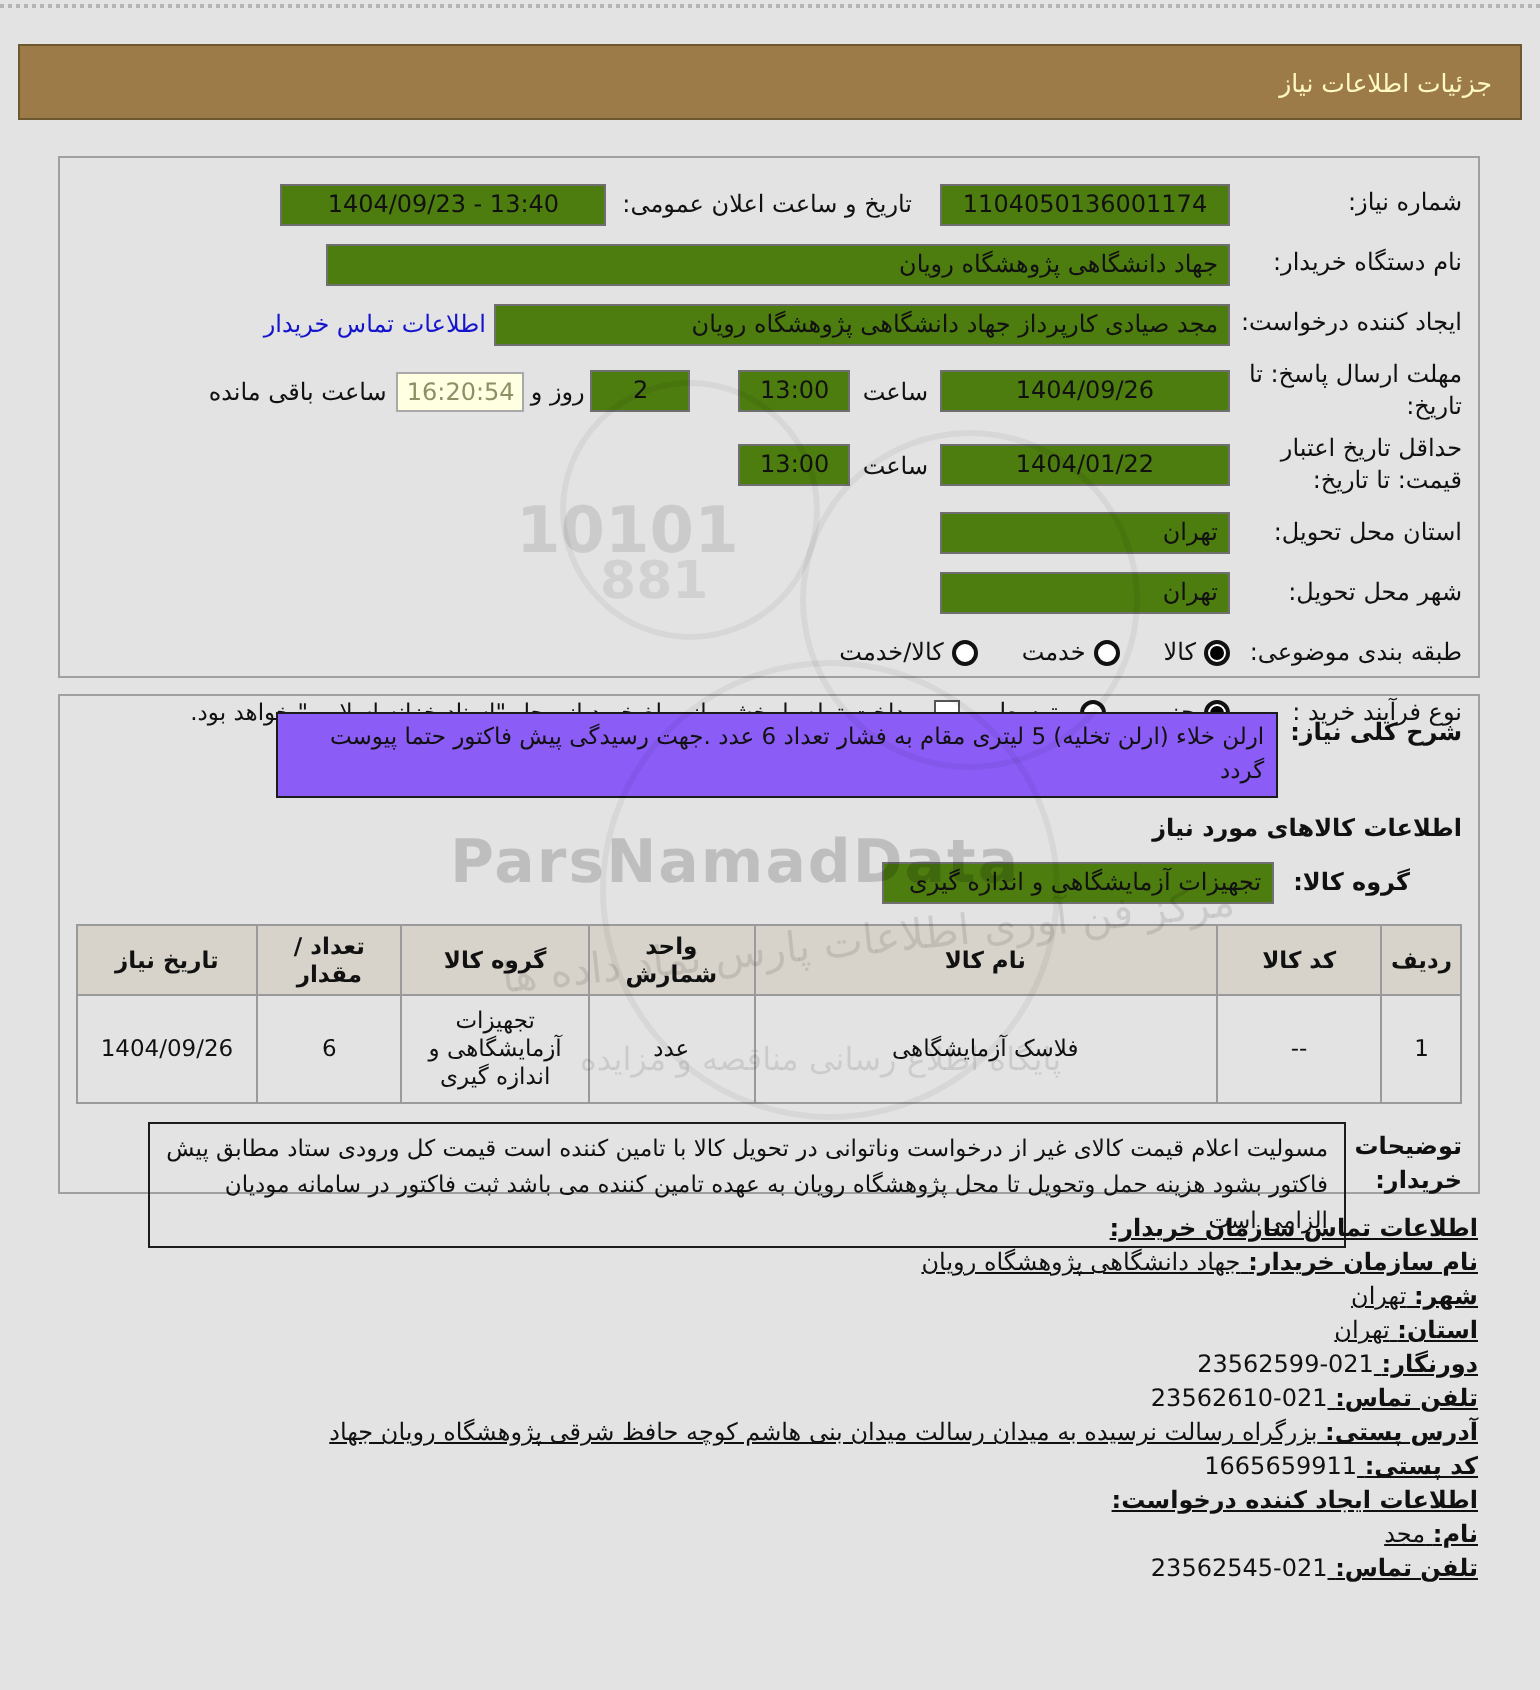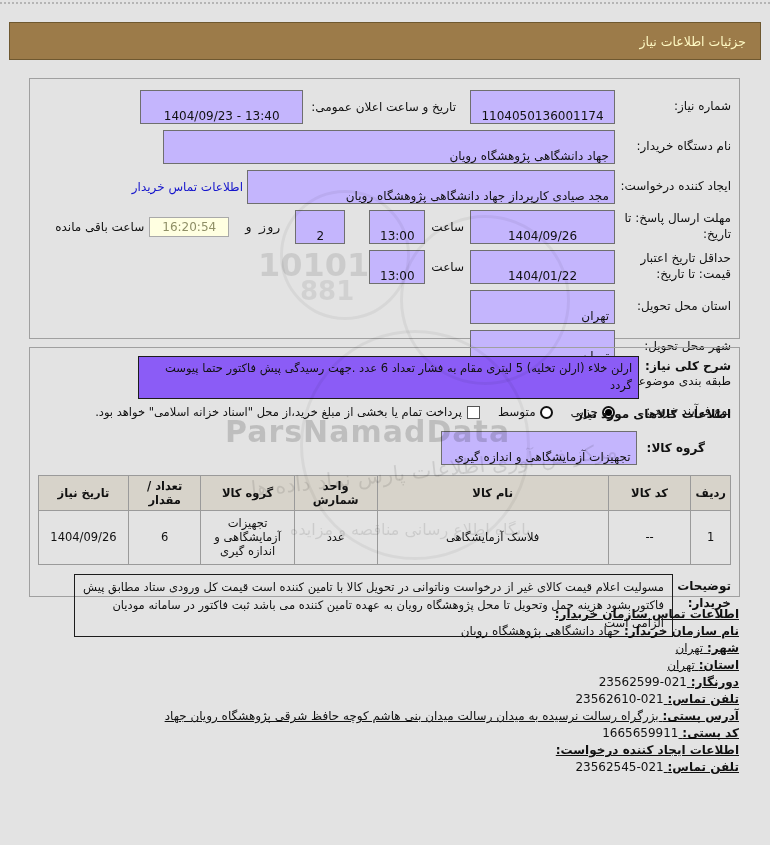--- a/index.html
+++ b/index.html
@@ -12,22 +12,22 @@
     background:#9c7b49; border:1px solid #6e5830; color:#fef9c3;
     display:flex; align-items:center; padding:0 14px; font-size:12.5px; }
 
   .panel { position:absolute; right:30px; left:29px; border:1px solid #a0a0a0; padding:8px 8px; }
   .panel1 { top:78px; height:261px; }
   .panel2 { top:347px; height:250px; }
 
   .row { display:flex; align-items:center; margin:3px 0 6px; min-height:24px; }
   .lbl { width:116px; flex:0 0 116px; line-height:1.3; }
   .lbl2 { margin:0 14px 0 8px; white-space:nowrap; }
-  .tb { background:#c4b5fd; border:1px solid #6f6f6f; height:21px; line-height:19px;
-        padding:16px 5px; overflow:hidden; white-space:nowrap; }
+  .tb { background:#4d7c0f; border:1px solid #6f6f6f; height:21px; line-height:19px;
+        padding:0 5px; overflow:hidden; white-space:nowrap; }
   .ltr { direction:ltr; }
   .ctr { text-align:center; }
   .link { color:#1414cc; margin-right:4px; white-space:nowrap; cursor:pointer; }
   .countdown { background:#ffffe1; border:1px solid #a9a9a9; color:#8f8f66;
         height:20px; line-height:18px; padding:0 4px; text-align:center; direction:ltr; }
   .sp { display:inline-block; }
 
   .radio { width:13px; height:13px; border:2px solid #111; border-radius:50%;
         background:#fff; position:relative; flex:0 0 13px; margin-left:4px; }
   .radio.on::after { content:""; position:absolute; inset:1px; background:#000; border-radius:50%; }
@@ -97,22 +97,22 @@
       <div class="tb" style="width:368px;">مجد صیادی کارپرداز جهاد دانشگاهی پژوهشگاه رویان</div>
       <span class="link">اطلاعات تماس خریدار</span>
     </div>
 
     <div class="row">
       <div class="lbl">مهلت ارسال پاسخ: تا تاریخ:</div>
       <div class="tb ltr ctr" style="width:145px;">1404/09/26</div>
       <span class="sp" style="margin:0 6px;">ساعت</span>
       <div class="tb ltr ctr" style="width:56px;">13:00</div>
       <div class="tb ltr ctr" style="width:50px; margin-right:24px;">2</div>
-      <span class="sp" style="margin:0 15px;font-family:Liberation Mono, monospace;">روز و</span>
-      <div class="countdown" style="width:80px;">16:20:54</div>
+      <span class="sp" style="margin:0 3px;">روز و</span>
+      <div class="countdown" style="width:64px;">16:20:54</div>
       <span class="sp" style="margin:0 5px;">ساعت باقی مانده</span>
     </div>
 
     <div class="row">
       <div class="lbl">حداقل تاریخ اعتبار قیمت: تا تاریخ:</div>
       <div class="tb ltr ctr" style="width:145px;">1404/01/22</div>
       <span class="sp" style="margin:0 6px;">ساعت</span>
       <div class="tb ltr ctr" style="width:56px;">13:00</div>
     </div>
 
@@ -121,21 +121,21 @@
       <div class="tb" style="width:145px;">تهران</div>
     </div>
 
     <div class="row">
       <div class="lbl">شهر محل تحویل:</div>
       <div class="tb" style="width:145px;">تهران</div>
     </div>
 
     <div class="row">
       <div class="lbl">طبقه بندی موضوعی:</div>
-      <div class="opt" style="margin-left:6px;">
+      <div class="opt" style="margin-left:22px;">
         <span class="radio on"></span>
         <span>کالا</span>
       </div>
       <div class="opt" style="margin-left:22px;">
         <span class="radio"></span>
         <span>خدمت</span>
       </div>
       <div class="opt">
         <span class="radio"></span>
         <span>کالا/خدمت</span>
@@ -205,20 +205,21 @@
   <div class="contact">
     <div class="cline"><span class="b">اطلاعات تماس سازمان خریدار:</span></div>
     <div class="cline"><span class="b">نام سازمان خریدار:</span> <span>جهاد دانشگاهی پژوهشگاه رویان</span></div>
     <div class="cline"><span class="b">شهر:</span> <span>تهران</span></div>
     <div class="cline"><span class="b">استان:</span> <span>تهران</span></div>
     <div class="cline"><span class="b">دورنگار:</span> <span class="num">23562599-021</span></div>
     <div class="cline"><span class="b">تلفن تماس:</span> <span class="num">23562610-021</span></div>
     <div class="cline"><span class="b">آدرس پستی:</span> <span>بزرگراه رسالت نرسیده به میدان رسالت میدان بنی هاشم کوچه حافظ شرقی پژوهشگاه رویان جهاد</span></div>
     <div class="cline"><span class="b">کد پستی:</span> <span class="num">1665659911</span></div>
     <div class="cline"><span class="b">اطلاعات ایجاد کننده درخواست:</span></div>
+    <div class="cline"><span class="b">نام:</span> <span>مجد</span></div>
     <div class="cline"><span class="b">تلفن تماس:</span> <span class="num">23562545-021</span></div>
   </div>
 
   <div class="wm">
     <div class="circle" style="left:280px; top:190px; width:130px; height:130px;"></div>
     <div class="circle" style="left:400px; top:215px; width:170px; height:170px;"></div>
     <div class="circle" style="left:300px; top:330px; width:230px; height:230px;"></div>
     <div class="wm-digits">10101</div>
     <div class="wm-digits2">881</div>
     <div class="wm-latin">ParsNamadData</div>

